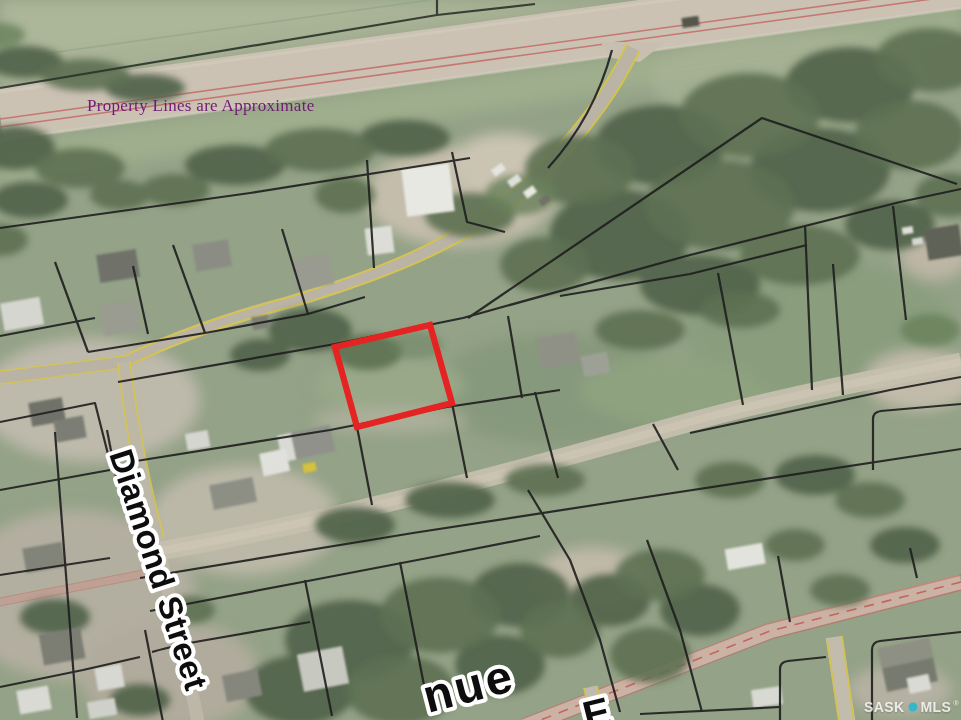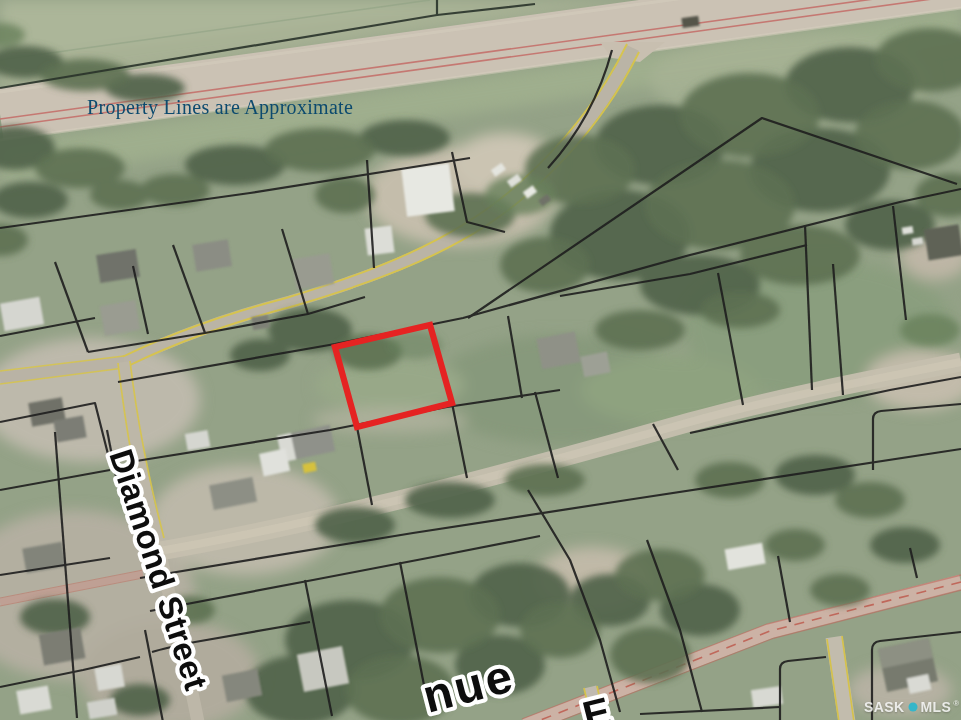--- a/index.html
+++ b/index.html
@@ -1,21 +1,21 @@
 <!DOCTYPE html>
 <html><head>
 <meta charset="utf-8">
 <style>
   html,body{margin:0;padding:0;background:#1f241e;}
   .frame{position:relative;width:961px;height:720px;overflow:hidden;background:#94a287;
          font-family:"Liberation Sans",sans-serif;}
   .scene{position:absolute;left:0;top:0;width:961px;height:720px;display:block;}
   .disclaimer{position:absolute;left:87px;top:96px;
               font-family:"Liberation Serif","DejaVu Serif",serif;
-              font-size:20px;color:#0c4a6e;letter-spacing:.3px;white-space:nowrap;}
+              font-size:17px;color:#701a75;letter-spacing:.3px;white-space:nowrap;}
   .street-label{font-family:"Liberation Sans",sans-serif;font-weight:700;
                 fill:#0d0d0d;stroke:#ffffff;stroke-width:8px;
                 paint-order:stroke;stroke-linejoin:round;stroke-linecap:round;}
   .watermark{position:absolute;left:864px;top:699px;display:flex;align-items:center;gap:2px;
              color:rgba(255,255,255,.82);font-weight:700;font-size:14px;letter-spacing:.4px;
              text-shadow:0 1px 2px rgba(70,75,65,.45);white-space:nowrap;}
   .watermark .reg{font-size:8px;align-self:flex-start;margin-top:0;opacity:.85;}
   .wm-dot{display:block;margin:0 1px;}
 </style>
 </head>

